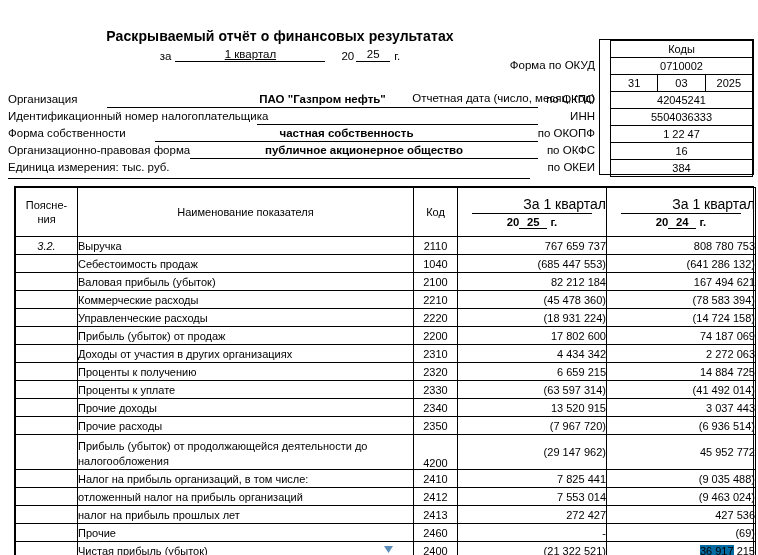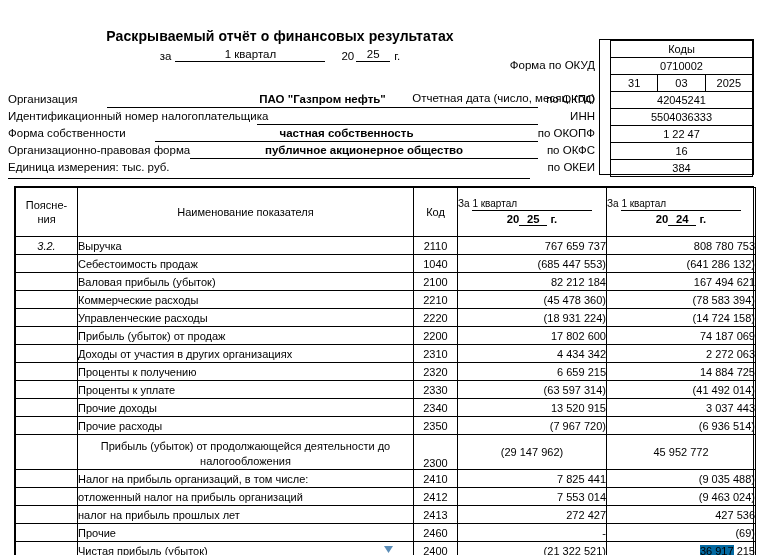--- a/index.html
+++ b/index.html
@@ -38,21 +38,21 @@
     white-space: nowrap;
   }
   .period-line .za { margin-right: 4px; }
   .uline {
     display: inline-block;
     border-bottom: 1.3px solid #000;
     text-align: center;
     padding-bottom: 1px;
     vertical-align: bottom;
   }
-  .uline-quarter { width: 150px; }
+  .uline-quarter { width: 150px; text-decoration: underline; }
   .uline-yy { width: 34px; }
   .lbl-20 { margin-left: 16px; margin-right: 2px; }
   .lbl-g { margin-left: 4px; }
 
   
   .org-block {
     position: absolute;
     left: 8px;
     top: 93px;
     width: 530px;
@@ -165,22 +165,22 @@
   .hdr td {
     height: 48px;
     text-align: center;
     vertical-align: middle;
     font-size: 11.5px;
     border-bottom-width: 1.6px;
   }
   .hdr-expl { line-height: 14px; }
   .hdr-per-top {
     display: block;
-    text-align: left;
-    font-size: 10px;
+    text-align: right;
+    font-size: 14px;
     padding-bottom: 1px;
   }
   .hdr-per-rule {
     display: block;
     width: 120px;
     margin: 0 auto;
     border-bottom: 1.2px solid #000;
   }
   .hdr-per-bot {
     display: block;
@@ -193,21 +193,21 @@
   .hdr-yy {
     display: inline-block;
     border-bottom: 1.2px solid #000;
     width: 28px;
     text-align: center;
     padding-bottom: 0px;
   }
 
   
   tr.drow td { height: 17px; }
-  tr.drow.tall td { height: 34px; text-align: center; }
+  tr.drow.tall td { height: 34px; }
 
   .cell-expl {
     text-align: center;
     font-size: 11px;
     font-style: italic;
   }
   .cell-name {
     padding-left: 6px;
     font-size: 11.3px;
     white-space: nowrap;
@@ -427,21 +427,21 @@
         <tr class="drow">
           <td class="cell-expl"></td>
           <td class="cell-name">Прочие расходы</td>
           <td class="cell-code">2350</td>
           <td class="cell-val">(7 967 720)</td>
           <td class="cell-val">(6 936 514)</td>
         </tr>
         <tr class="drow tall">
           <td class="cell-expl"></td>
           <td class="cell-name ind1 bold name-two-line valign-bot">Прибыль (убыток) от продолжающейся деятельности до налогообложения</td>
-          <td class="cell-code bold valign-bot">2300</td>
+          <td class="cell-code bold valign-bot">4200</td>
           <td class="cell-val">(29 147 962)</td>
           <td class="cell-val">45 952 772</td>
         </tr>
         <tr class="drow">
           <td class="cell-expl"></td>
           <td class="cell-name bold">Налог на прибыль организаций, в том числе:</td>
           <td class="cell-code">2410</td>
           <td class="cell-val">7 825 441</td>
           <td class="cell-val">(9 035 488)</td>
         </tr>

